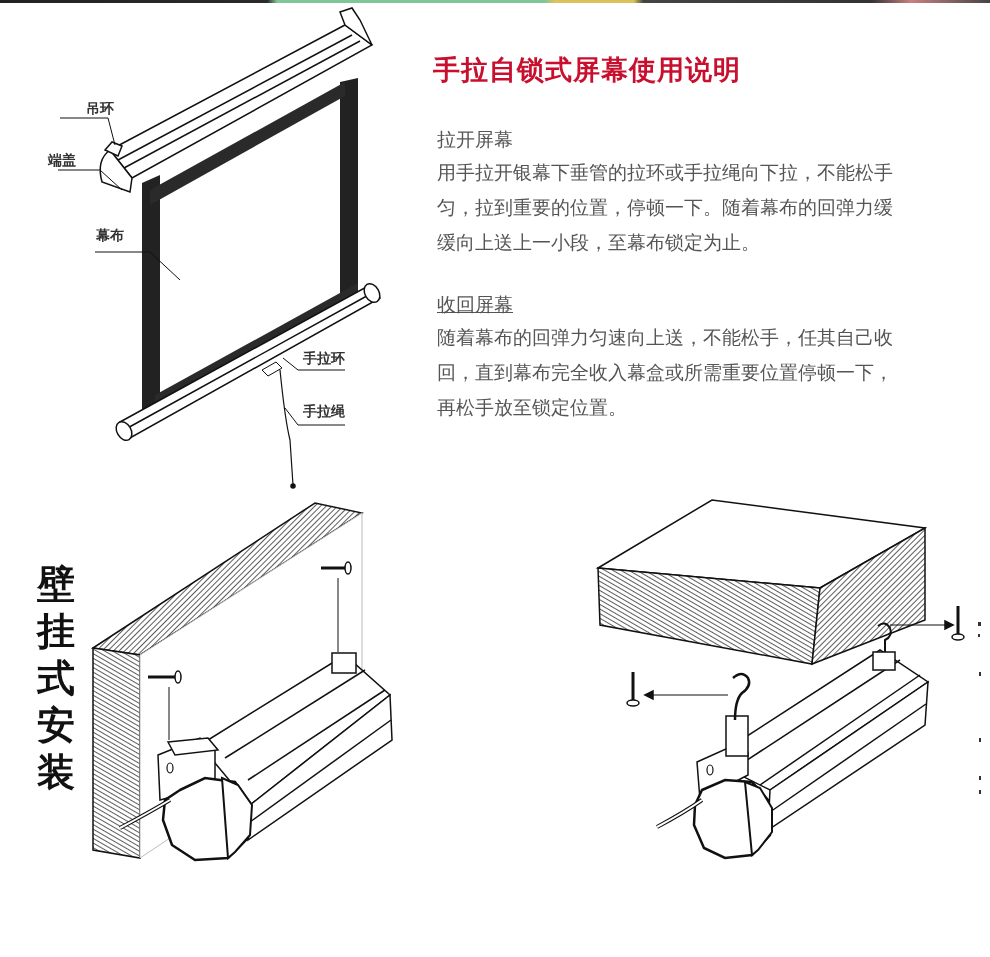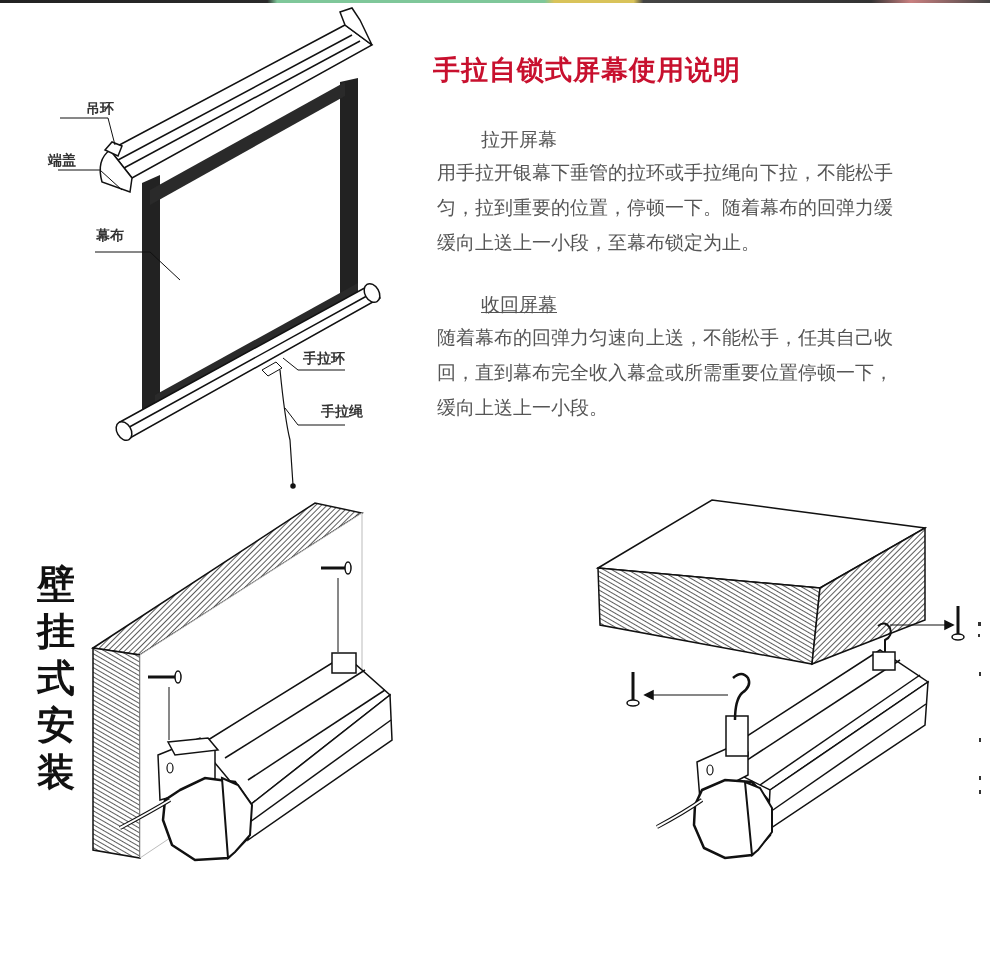--- a/index.html
+++ b/index.html
@@ -1,19 +1,19 @@
 <!DOCTYPE html>
 <html><head>
 <meta charset="utf-8">
 <style>
   html,body{margin:0;padding:0;background:#fff;}
   body{width:990px;height:957px;position:relative;overflow:hidden;font-family:"DejaVu Sans",sans-serif;}
   .topbar{position:absolute;left:0;top:0;width:990px;height:3px;background:linear-gradient(90deg,#222 0%,#2a2a2a 27%,#7fc79a 28%,#7fc79a 55%,#d9c35a 56%,#d9c35a 64%,#444 65%,#333 88%,#c98080 92%,#444 100%);}
   .title{position:absolute;left:433px;top:52px;font-size:27px;color:#c8102e;letter-spacing:1px;white-space:nowrap;font-weight:700;}
-  .sec-head{position:absolute;left:437px;font-size:19px;color:#555;white-space:nowrap;margin-left:44px;}
+  .sec-head{position:absolute;left:437px;font-size:19px;color:#555;white-space:nowrap;}
   .para{position:absolute;left:437px;font-size:19px;color:#555;line-height:35px;width:553px;overflow:hidden;white-space:nowrap;}
   .para div{white-space:nowrap;overflow:hidden;}
   .vlabel{position:absolute;left:30px;top:560px;width:52px;font-family:"DejaVu Serif",serif;font-size:38px;color:#111;line-height:47px;text-align:center;font-weight:bold;}
   .vlabel span{display:block;}
   .part-label{position:absolute;font-family:"DejaVu Serif",serif;font-size:14px;color:#333;white-space:nowrap;font-weight:bold;}
   svg{position:absolute;left:0;top:0;}
 </style>
 </head>
 <body>
 
@@ -144,36 +144,36 @@
       <rect x="979" y="776" width="2" height="4"></rect>
       <rect x="979" y="790" width="2" height="4"></rect>
     </g>
   </g>
 </svg>
 
 <div class="part-label" style="left:66px;top:100px;margin-left:20px;">吊环</div>
 <div class="part-label" style="left:48px;top:152px;">端盖</div>
 <div class="part-label" style="left:96px;top:227px;">幕布</div>
 <div class="part-label" style="left:303px;top:350px;">手拉环</div>
-<div class="part-label" style="left:321px;top:403px;">手拉绳</div>
+<div class="part-label" style="left:303px;top:403px;">手拉绳</div>
 
 <div class="title">手拉自锁式屏幕使用说明</div>
 
 <div class="sec-head" style="top:127px;">拉开屏幕</div>
 <div class="para" style="top:155px;">
   <div>用手拉开银幕下垂管的拉环或手拉绳向下拉，不能松手</div>
   <div>匀，拉到重要的位置，停顿一下。随着幕布的回弹力缓</div>
   <div>缓向上送上一小段，至幕布锁定为止。</div>
 </div>
 
 <div class="sec-head" style="top:292px;text-decoration:underline;">收回屏幕</div>
 <div class="para" style="top:320px;">
   <div>随着幕布的回弹力匀速向上送，不能松手，任其自己收</div>
   <div>回，直到幕布完全收入幕盒或所需重要位置停顿一下，</div>
-  <div>缓向上送上一小段。</div>
+  <div>再松手放至锁定位置。</div>
 </div>
 
 <div class="vlabel">
   <span>壁</span>
   <span>挂</span>
   <span>式</span>
   <span>安</span>
   <span>装</span>
 </div>
 

